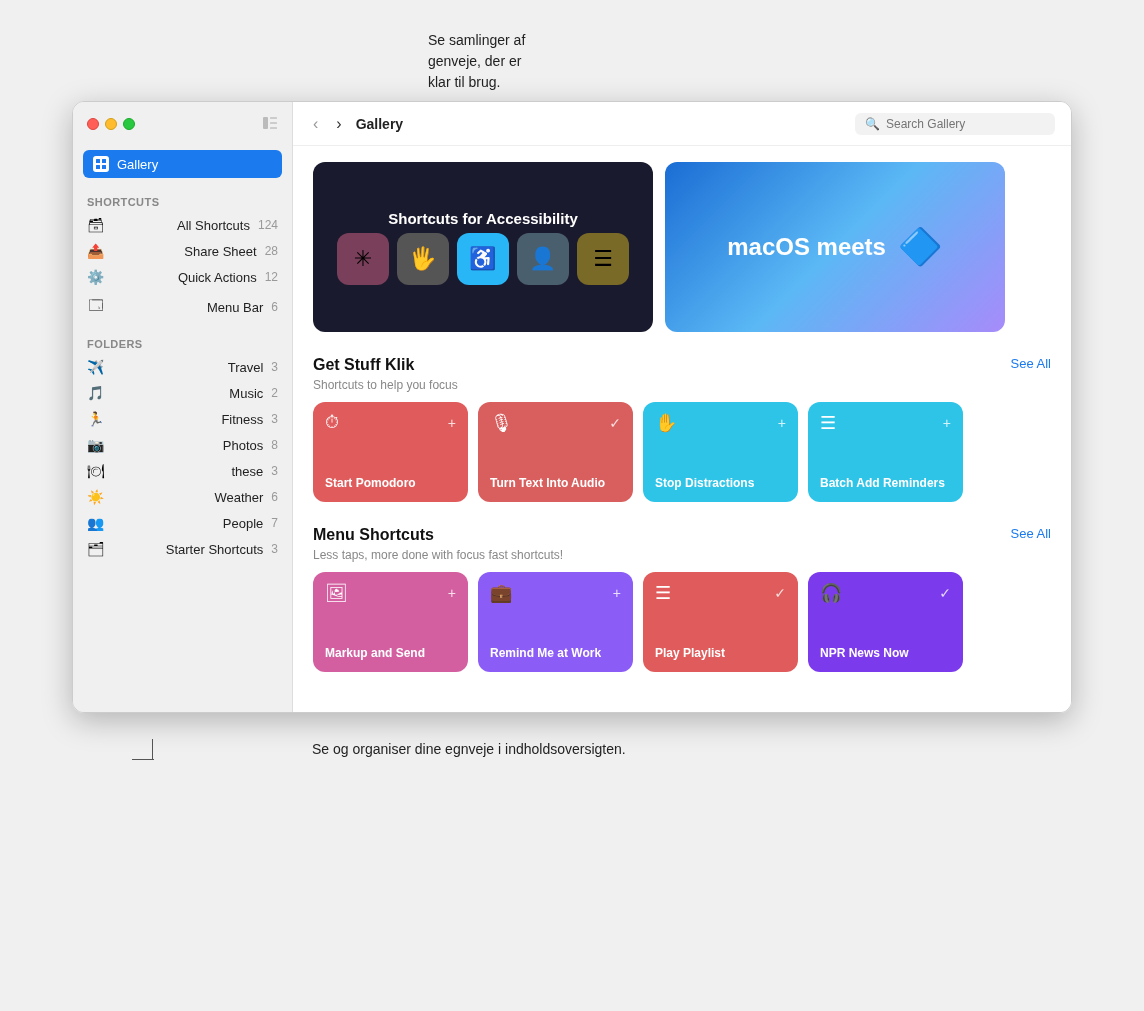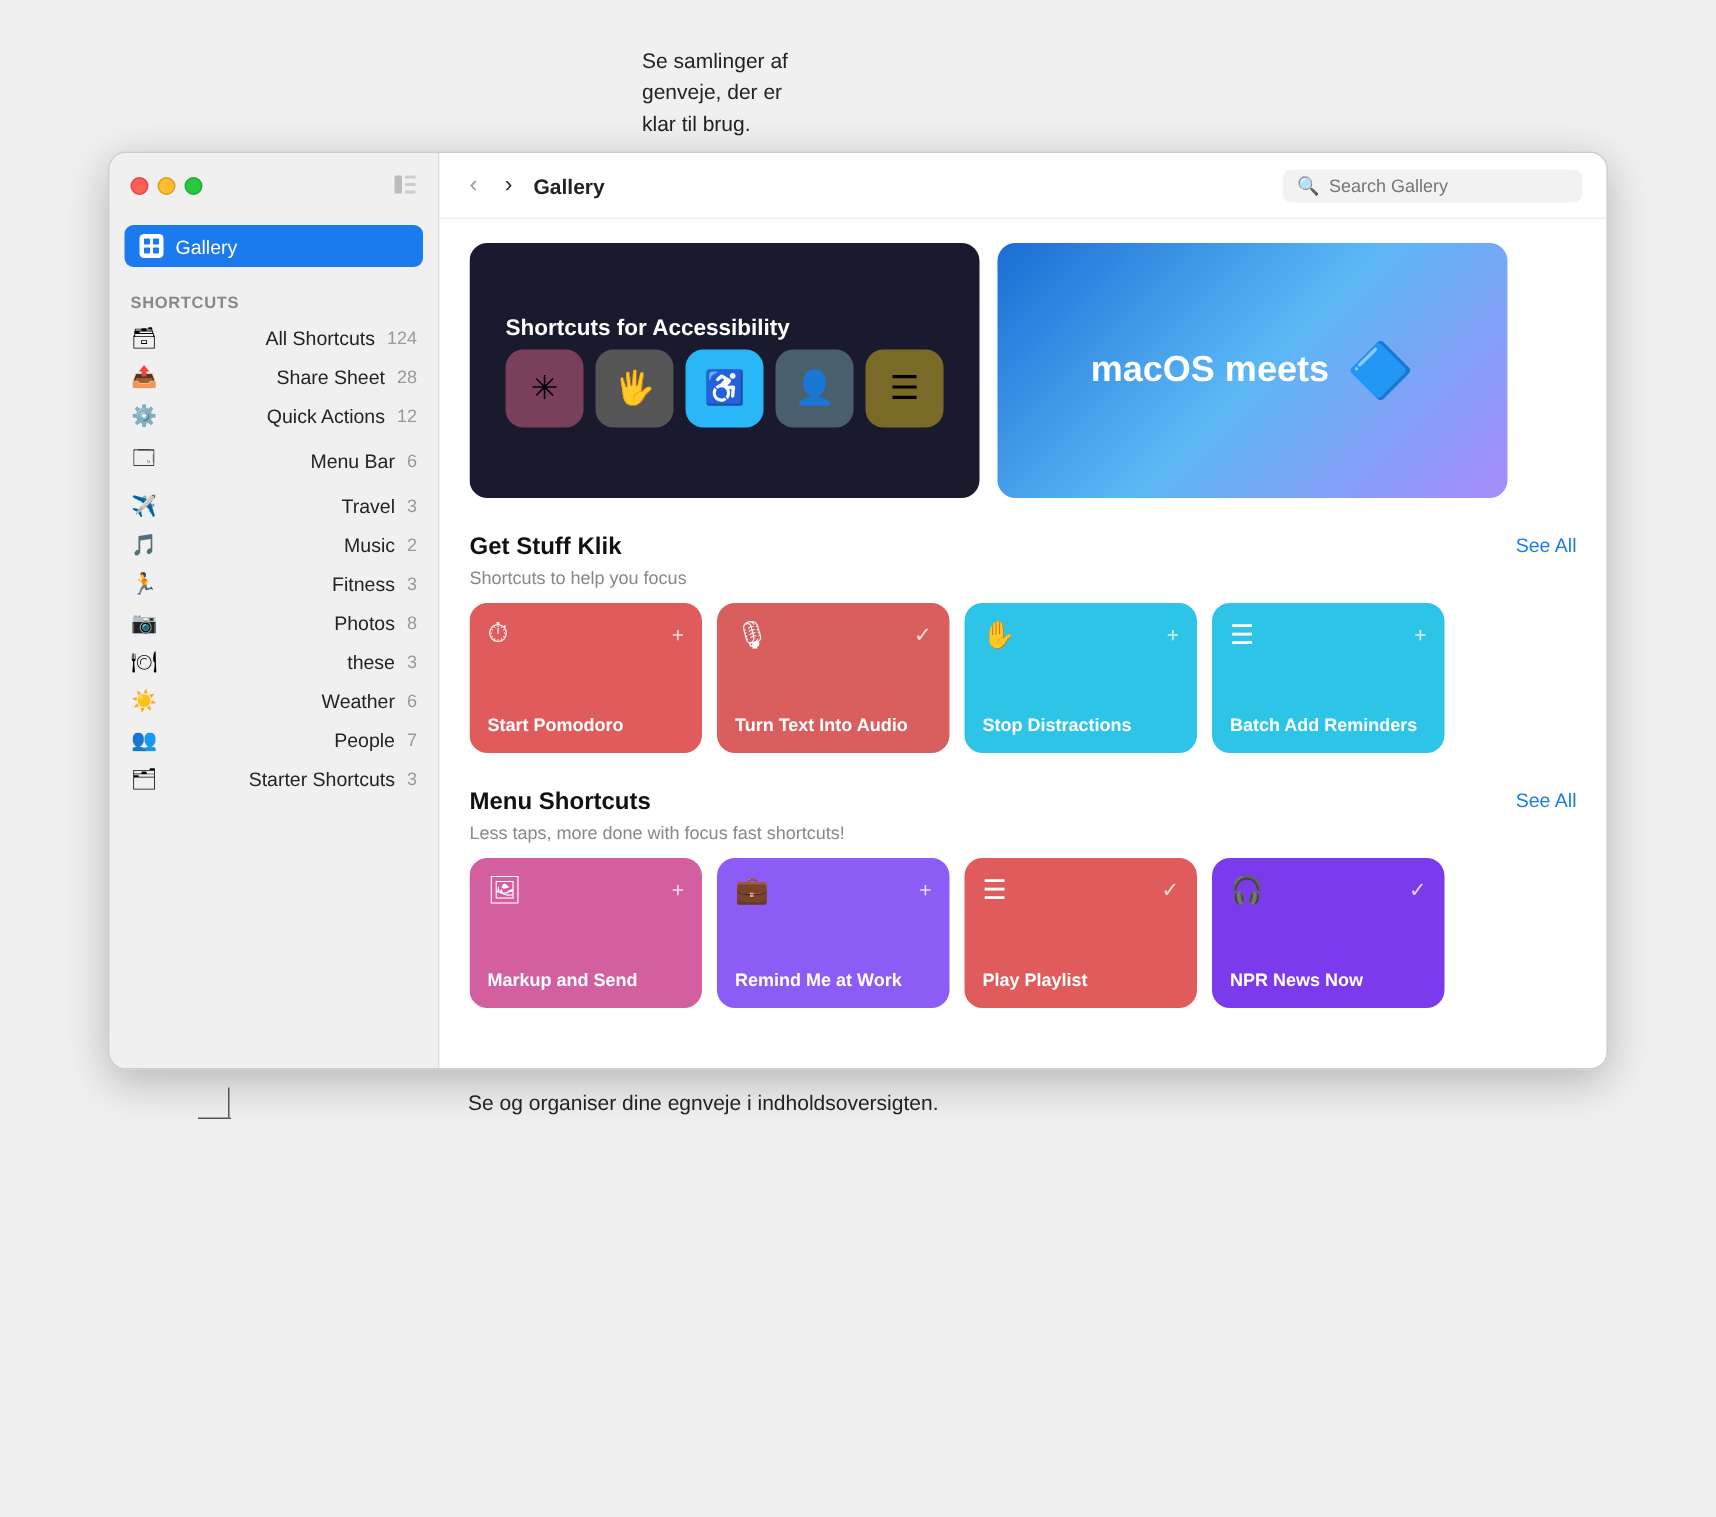--- a/index.html
+++ b/index.html
@@ -362,20 +362,21 @@
       <span class="sidebar-item-icon">⚙️</span>
       <span class="sidebar-item-label">Quick Actions</span>
       <span class="sidebar-item-count">12</span>
     </div>
     <div class="sidebar-item">
       <span class="sidebar-item-icon">🗔</span>
       <span class="sidebar-item-label">Menu Bar</span>
       <span class="sidebar-item-count">6</span>
     </div>
 
+    <div class="sidebar-section-label">Folders</div>
     <div class="sidebar-item">
       <span class="sidebar-item-icon">✈️</span>
       <span class="sidebar-item-label">Travel</span>
       <span class="sidebar-item-count">3</span>
     </div>
     <div class="sidebar-item">
       <span class="sidebar-item-icon">🎵</span>
       <span class="sidebar-item-label">Music</span>
       <span class="sidebar-item-count">2</span>
     </div>
@@ -422,21 +423,21 @@
       </div>
     </div>
 
     <div class="main-body">
 
       <div class="gallery-row">
         <div class="featured-cards">
 
           <div class="featured-card accessibility-card">
             <div style="display:flex; flex-direction:column; gap:6px; padding: 12px;">
-              <div style="font-size:15px; font-weight:700; color:white; margin-bottom:0; ">Shortcuts for Accessibility</div>
+              <div style="font-size:15px; font-weight:700; color:white; margin-bottom:0; text-align:center;">Shortcuts for Accessibility</div>
               <div style="display:flex; gap:8px; justify-content:center;">
                 <div class="acc-icon" style="background:#7a3f5a;">✳</div>
                 <div class="acc-icon" style="background:#555;">🖐</div>
                 <div class="acc-icon" style="background:#29b6f6;">♿</div>
                 <div class="acc-icon" style="background:#4a5f6e;">👤</div>
                 <div class="acc-icon" style="background:#7a6a28;">☰</div>
               </div>
             </div>
           </div>
 
@@ -520,21 +521,21 @@
             </div>
             <span class="sc-label">NPR News Now</span>
           </div>
         </div>
       </div>
 
     </div>
   </div>
 </div>
 
-<div style="width:1000px; display:flex; margin-top:12px;">
+<div style="width:1000px; display:flex; margin-top:26px;">
   <div style="width:220px; position:relative;">
     <div style="position:absolute; left:80px; top:0; width:1px; height:20px; background:#555;"></div>
     <div style="position:absolute; left:60px; top:20px; width:22px; height:1px; background:#555;"></div>
   </div>
   <div style="padding-left:20px;">
     <div style="font-size:14px; color:#222; line-height:1.5;">Se og organiser
 dine egnveje i
 indholdsoversigten.</div>
   </div>
 </div>

